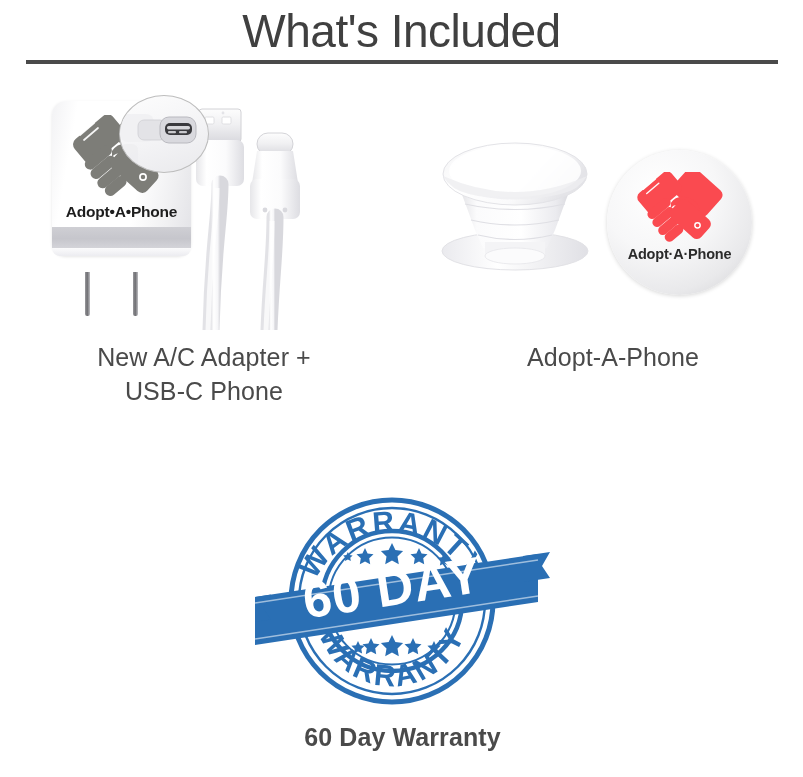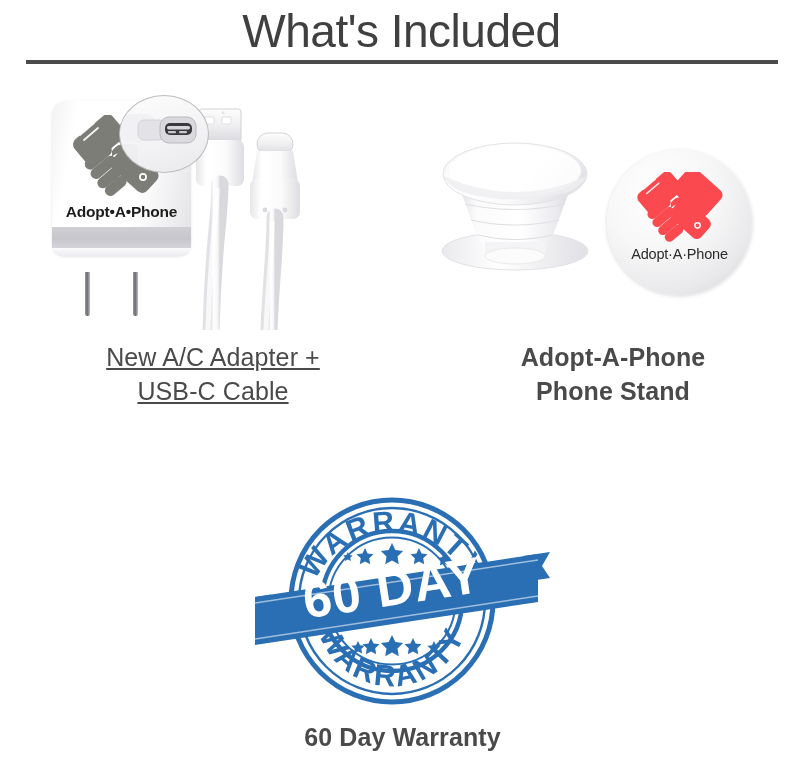--- a/index.html
+++ b/index.html
@@ -145,21 +145,21 @@
     position: absolute;
     left: 99px;
     top: 10px;
     width: 88px;
     height: 76px;
     border-radius: 50%;
     border: 1.6px solid #bdbdbd;
     background: linear-gradient(160deg,#fdfdfd 0%, #f3f3f5 55%, #e9e9ec 100%);
     overflow: hidden;
   }
-  #cap-charger { left: 27px; top: 340px; width: 372px; text-decoration: underline; }
+  #cap-charger { left: 18px; top: 340px; width: 372px; }
 
   
   #item-stand {
     position: absolute;
     left: 415px;
     top: 130px;
     width: 370px;
     height: 190px;
   }
   #popsocket { position: absolute; left: 10px; top: 0; width: 180px; height: 160px; }
@@ -188,26 +188,26 @@
     width: 104px;
     height: 74px;
   }
   #disc-brand {
     position: absolute;
     left: 0;
     top: 96px;
     width: 145px;
     text-align: center;
     font-size: 14.5px;
-    font-weight: 400;
+    font-weight: 700;
     color: #2b2b2b;
     letter-spacing: -0.2px;
     white-space: nowrap;
   }
-  #cap-stand { left: 432px; top: 340px; width: 362px; font-weight: bold; }
+  #cap-stand { left: 432px; top: 340px; width: 362px; }
 
   
   #item-warranty {
     position: absolute;
     left: 255px;
     top: 485px;
     width: 295px;
     height: 230px;
   }
   #warranty-svg { position: absolute; left: 0; top: 0; width: 295px; height: 230px; }
@@ -315,21 +315,21 @@
       <rect x="45" y="27" width="27" height="12" rx="5" ry="5" fill="#3a3a3e"></rect>
       <rect x="47" y="30" width="23" height="3.4" rx="1.6" fill="#d8d8dc"></rect>
       <rect x="48" y="35" width="8" height="2.2" rx="1" fill="#c8c8cc"></rect>
       <rect x="59" y="35" width="8" height="2.2" rx="1" fill="#c8c8cc"></rect>
     </svg>
   </div>
 </div>
 
 <div class="caption" id="cap-charger">
   <span class="cap-line">New A/C Adapter +</span>
-  <span class="cap-line">USB-C Cable</span>
+  <span class="cap-line">USB-C Phone</span>
 </div>
 
 <div id="item-stand">
 
   <svg id="popsocket" viewBox="0 0 180 160" xmlns="http://www.w3.org/2000/svg">
     <defs>
       <linearGradient id="gTop" x1="0" y1="0" x2="1" y2="0.4">
         <stop offset="0%" stop-color="#f1f1f3"></stop>
         <stop offset="30%" stop-color="#ffffff"></stop>
         <stop offset="72%" stop-color="#fafafb"></stop>
@@ -389,21 +389,20 @@
         </g>
         <circle cx="78" cy="62" r="3.1" fill="none" stroke="#ffffff" stroke-width="1.7"></circle>
       </svg>
     </div>
     <div id="disc-brand">Adopt·A·Phone</div>
   </div>
 </div>
 
 <div class="caption" id="cap-stand">
   <span class="cap-line">Adopt-A-Phone</span>
-  <span class="cap-line">Phone Stand</span>
 </div>
 
 <div id="item-warranty">
   <svg id="warranty-svg" viewBox="0 0 295 230" xmlns="http://www.w3.org/2000/svg">
     <defs>
       <path id="arcTop" d="M 52 132 A 85 85 0 0 1 222 132"></path>
       <path id="arcBottom" d="M 60 124 A 77 77 0 0 0 214 124"></path>
     </defs>
 
     <g fill="none" stroke="#2a6fb4">

